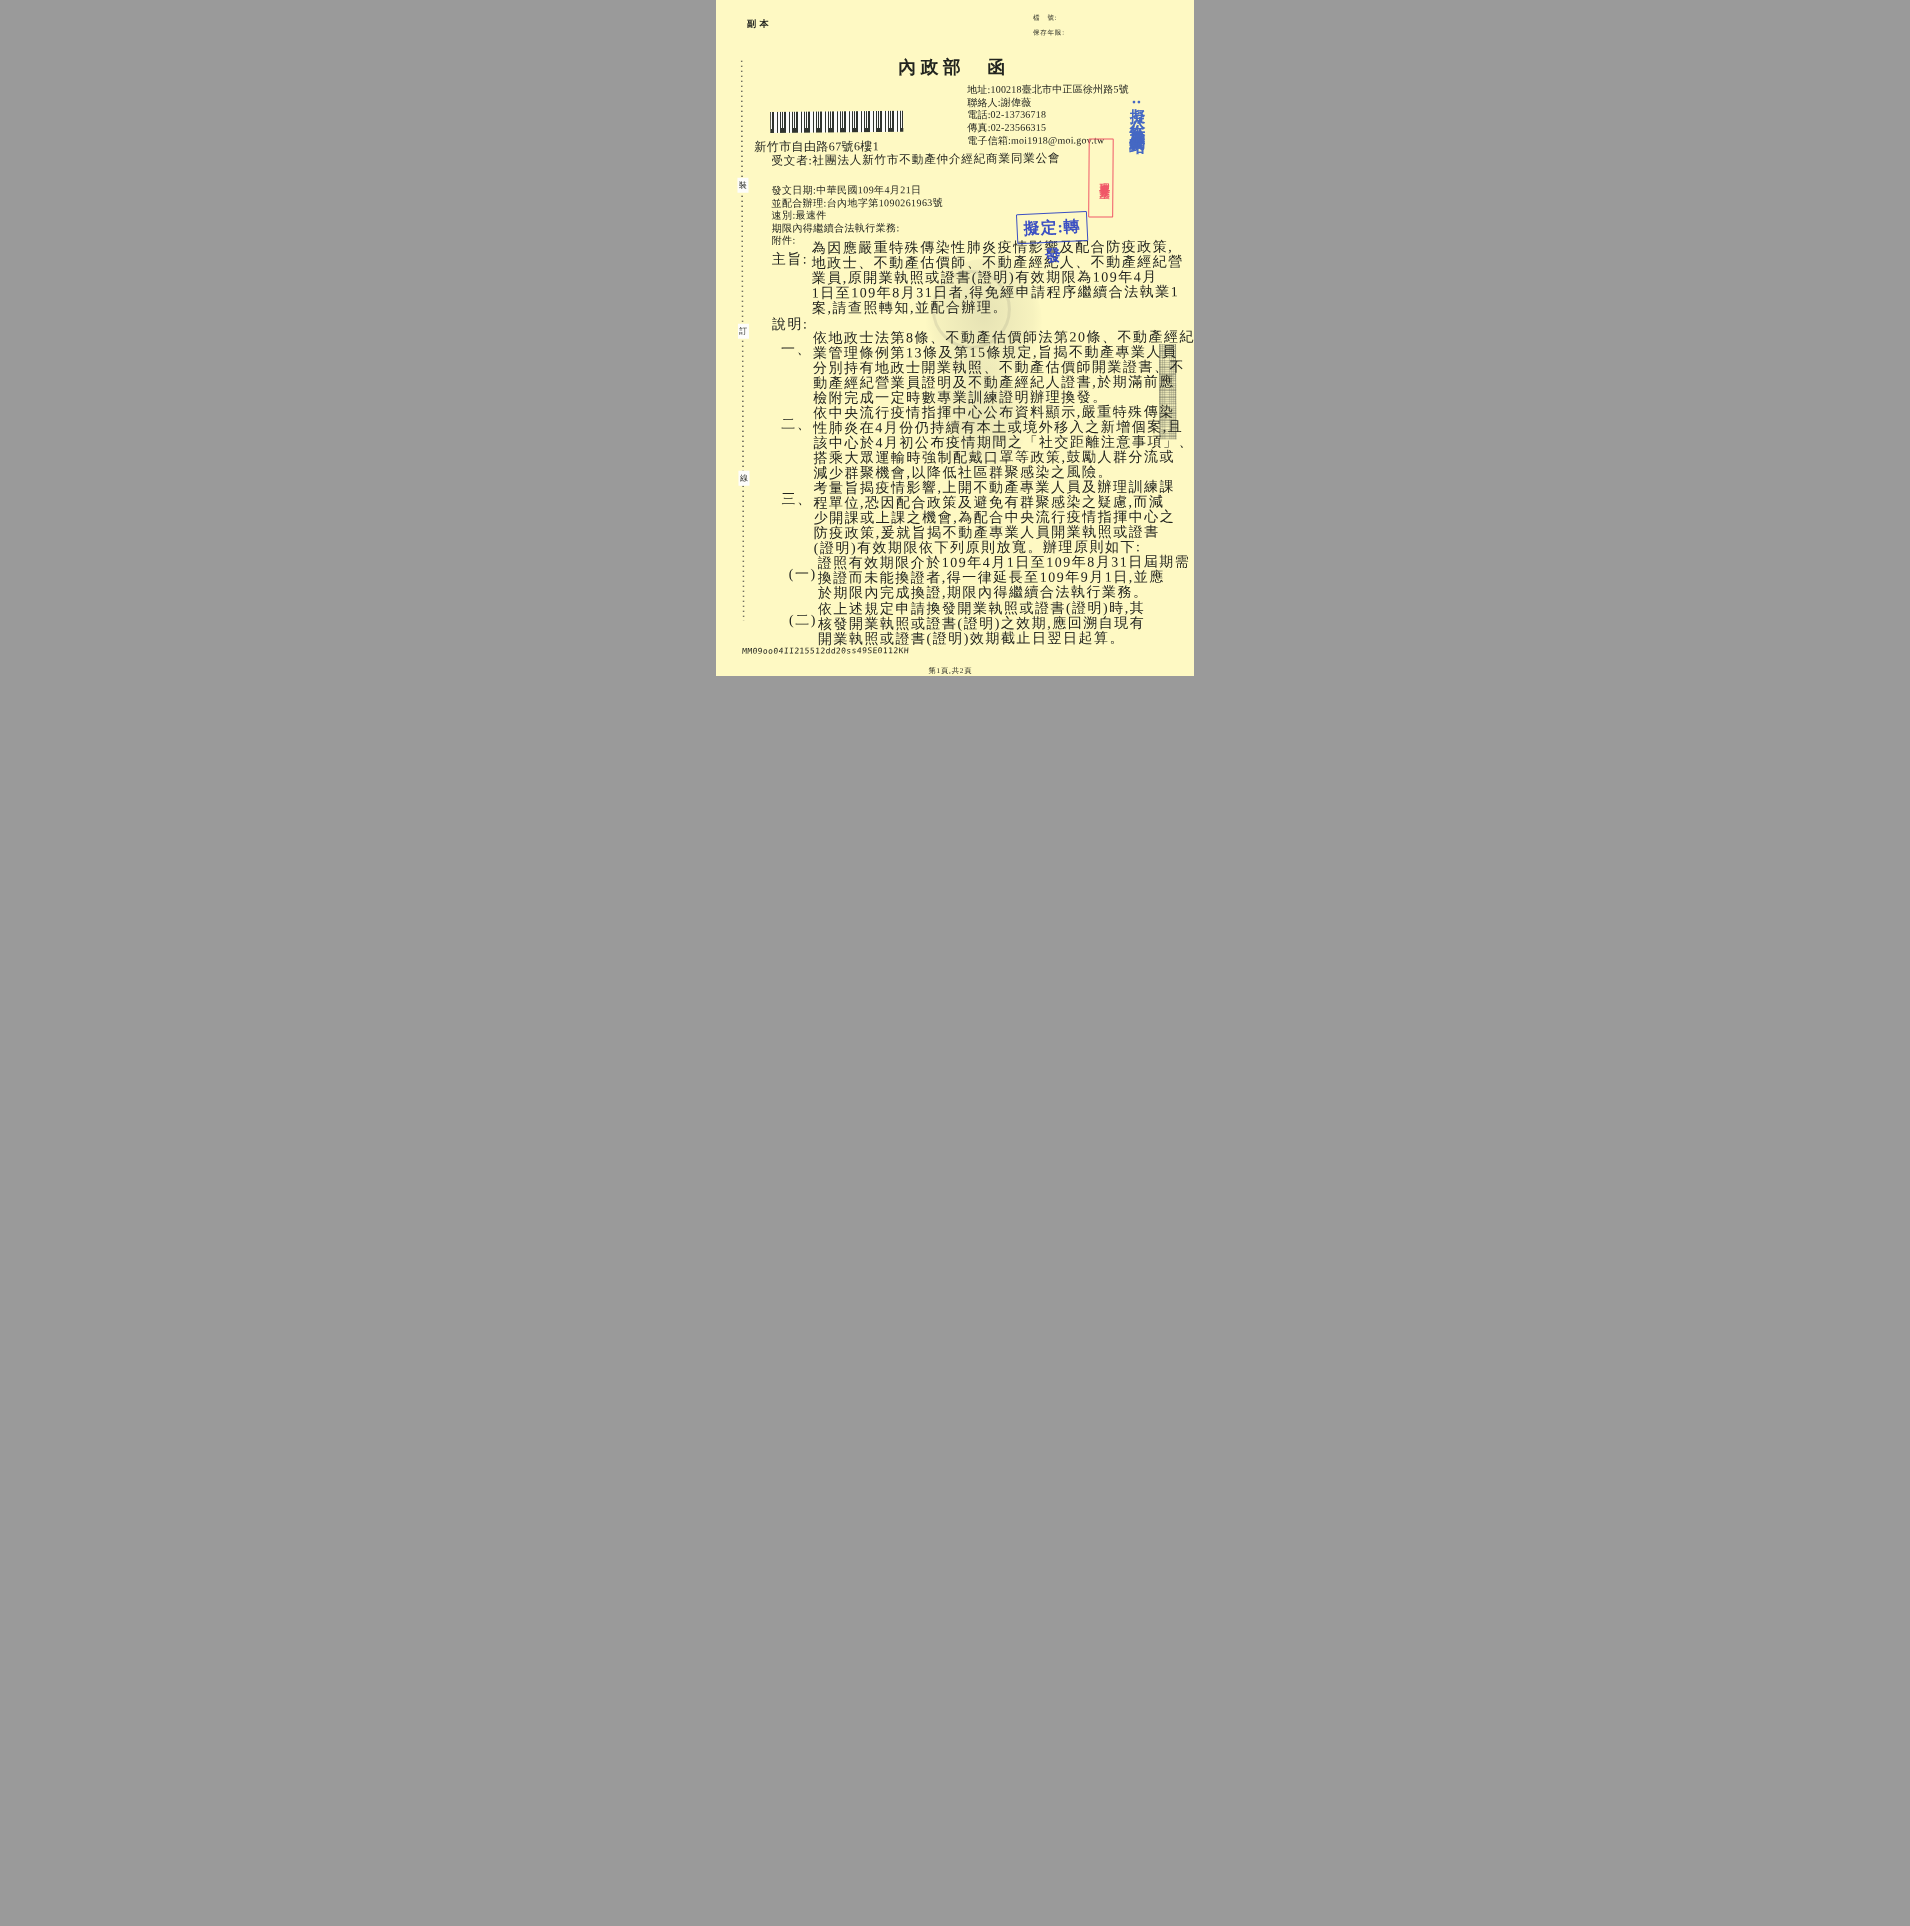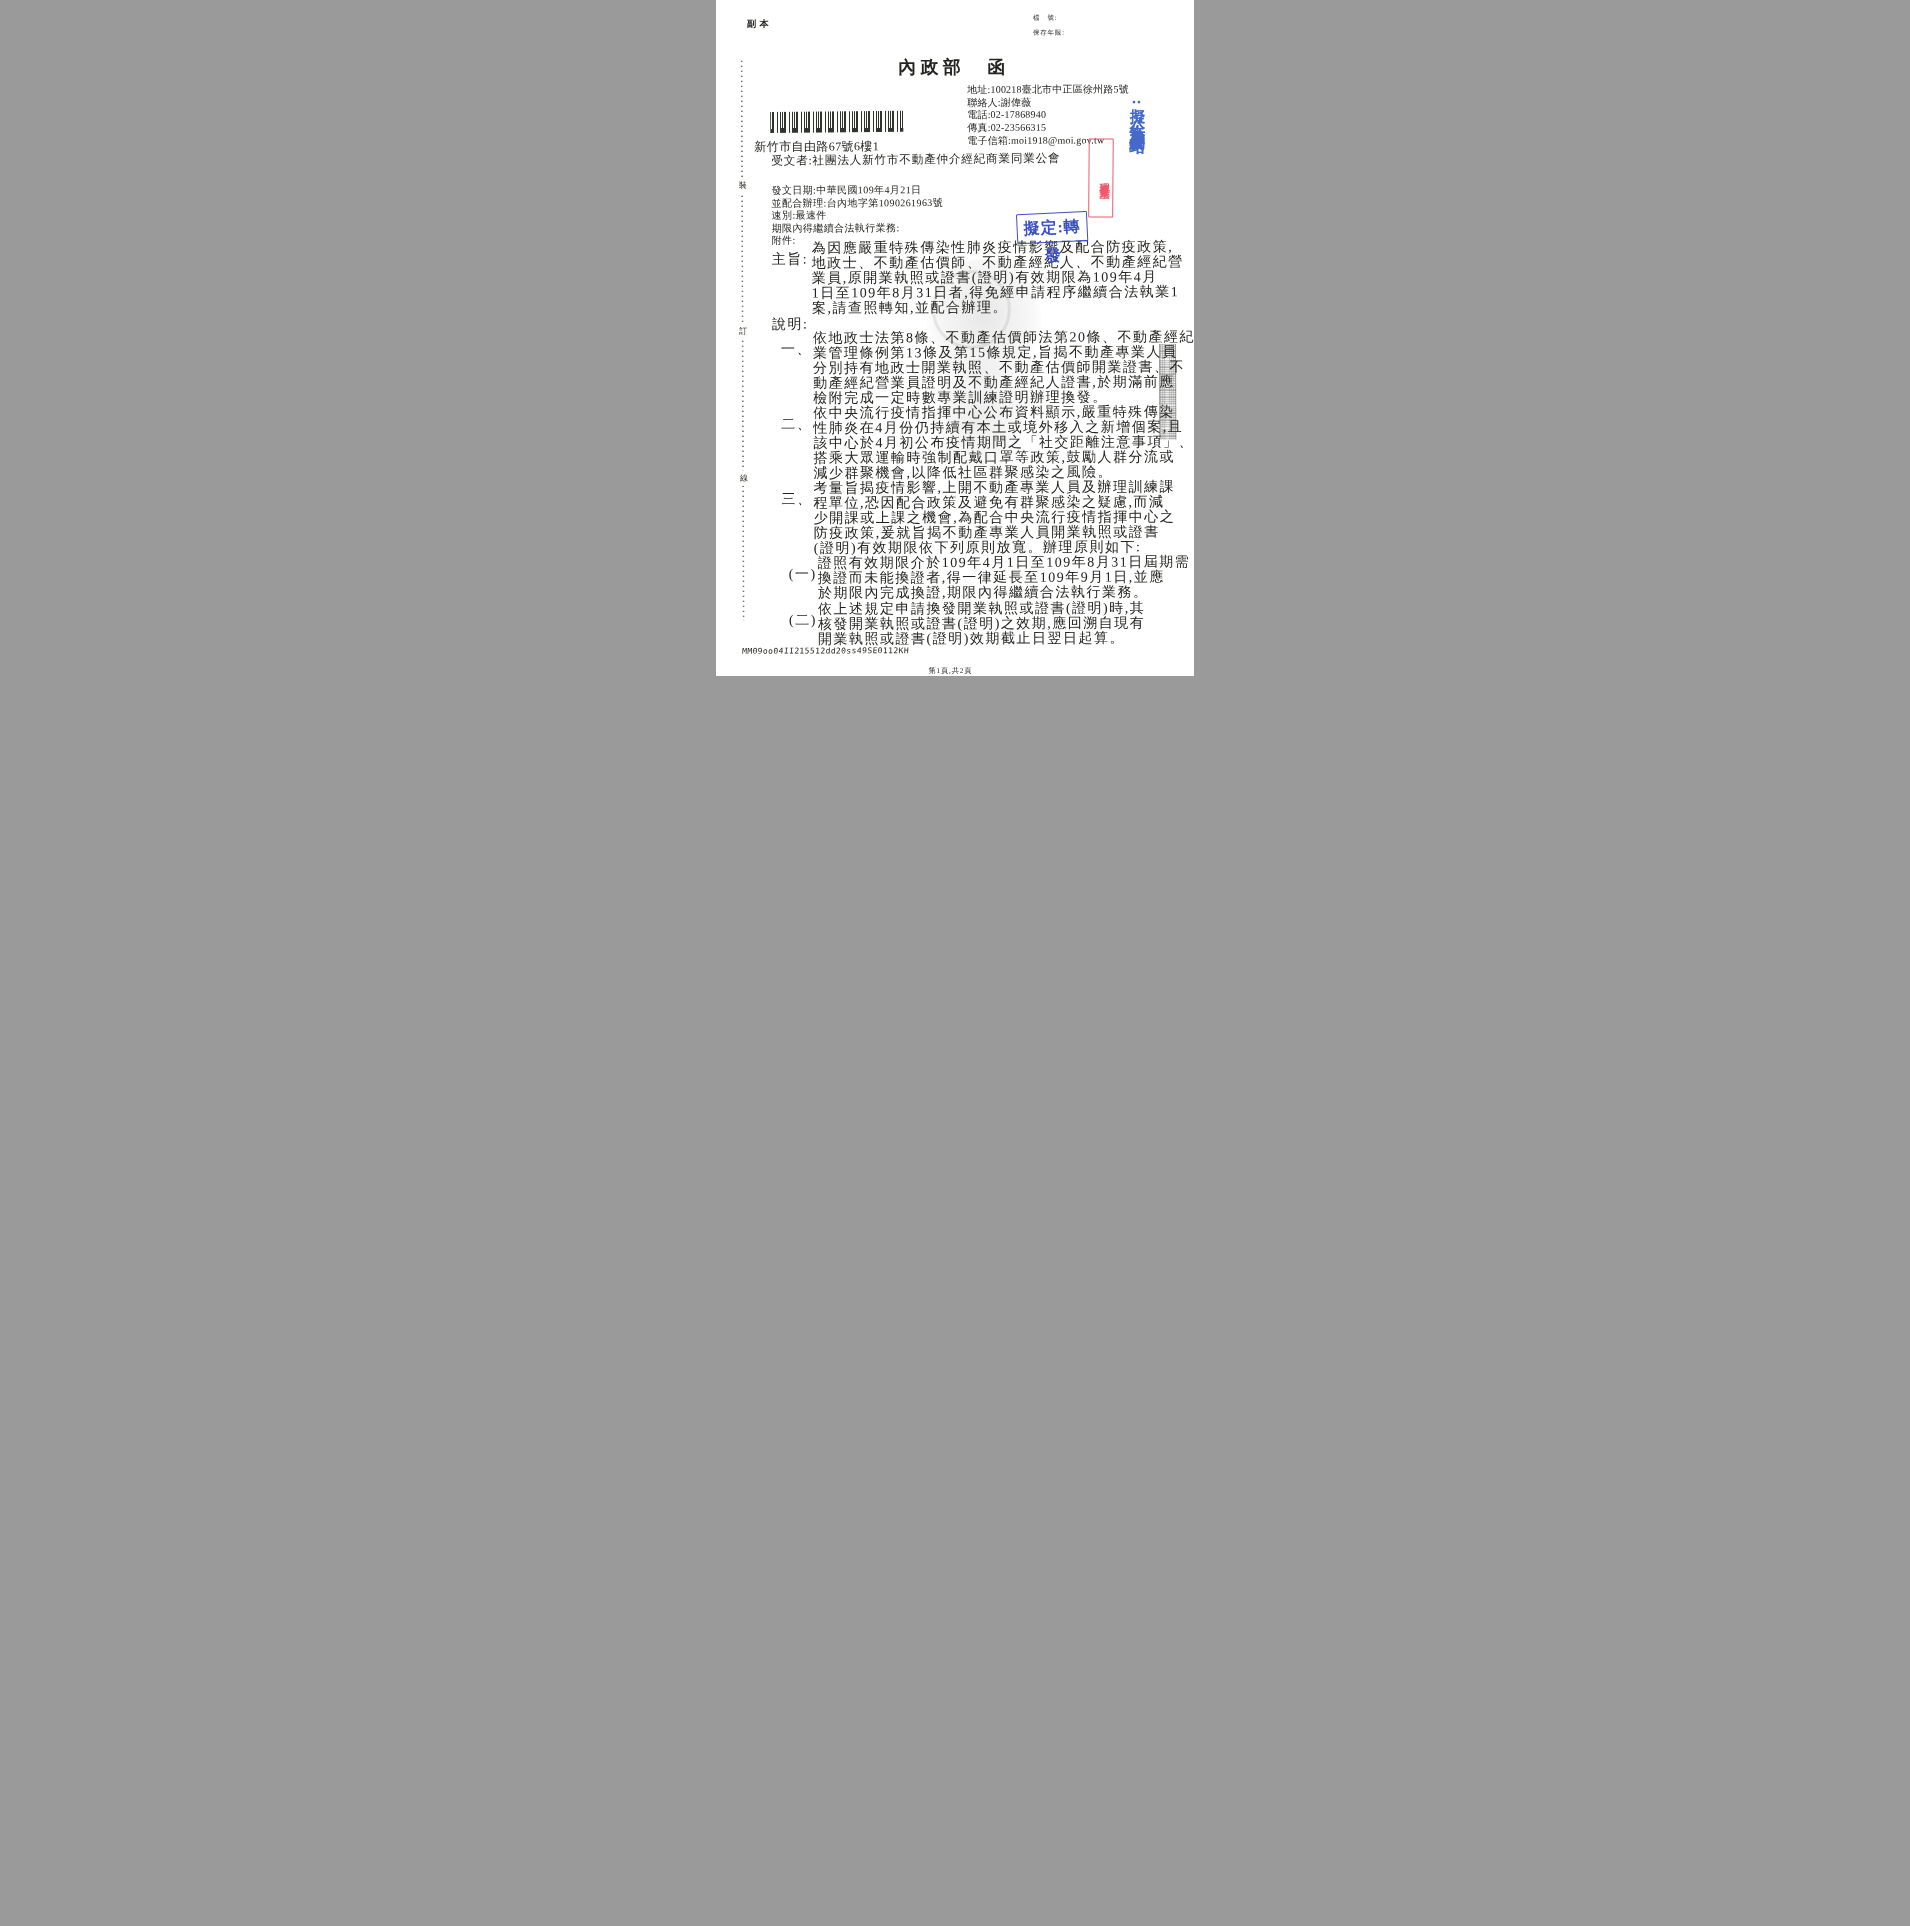--- a/index.html
+++ b/index.html
@@ -1,16 +1,16 @@
 <!DOCTYPE html>
 <html style="font-size:6.2px"><head>
 <meta charset="utf-8">
 <style>
   html,body{margin:0;padding:0;background:#9a9a9a;}
-  .page{position:relative;width:478px;height:676px;margin:0 auto;background:#ffffff;
+  .page{position:relative;width:478px;height:676px;margin:0 auto;background:#fef9c3;
         overflow:hidden;font-family:"Liberation Serif","DejaVu Serif",serif;color:#22241f;}
   .tilt{position:absolute;inset:0;transform:rotate(-0.2deg);}
 
   
   .copy-label{position:absolute;left:32px;top:17px;font-size:9.2px;letter-spacing:3.5px;font-weight:600;}
   .file-no{position:absolute;left:318px;top:14px;font-size:6.5px;letter-spacing:0.8px;}
   .retention{position:absolute;left:318px;top:29px;font-size:6.5px;letter-spacing:0.8px;}
   .doc-title{position:absolute;left:0;right:0;top:55px;margin:0;text-align:center;
              font-size:17.7px;font-weight:600;letter-spacing:4.6px;}
 
@@ -94,21 +94,21 @@
     <div class="artifact"></div>
 
     <div class="copy-label">副本</div>
     <div class="file-no">檔　號:</div>
     <div class="retention">保存年限:</div>
     <h1 class="doc-title">內政部　函</h1>
 
     <div class="sender">
       <div>地址:100218臺北市中正區徐州路5號</div>
       <div>聯絡人:謝偉薇</div>
-      <div>電話:02-17868940</div>
+      <div>電話:02-13736718</div>
       <div>傳真:02-23566315</div>
       <div>電子信箱:moi1918@moi.gov.tw</div>
     </div>
 
     <div class="blue-note">擬:公告於本會網站</div>
     <div class="red-stamp">理事長黃兆堂</div>
     <div class="draft-stamp">擬定:轉發</div>
 
     <div class="barcode"></div>
     <div class="addr-small">新竹市自由路67號6樓1</div>

